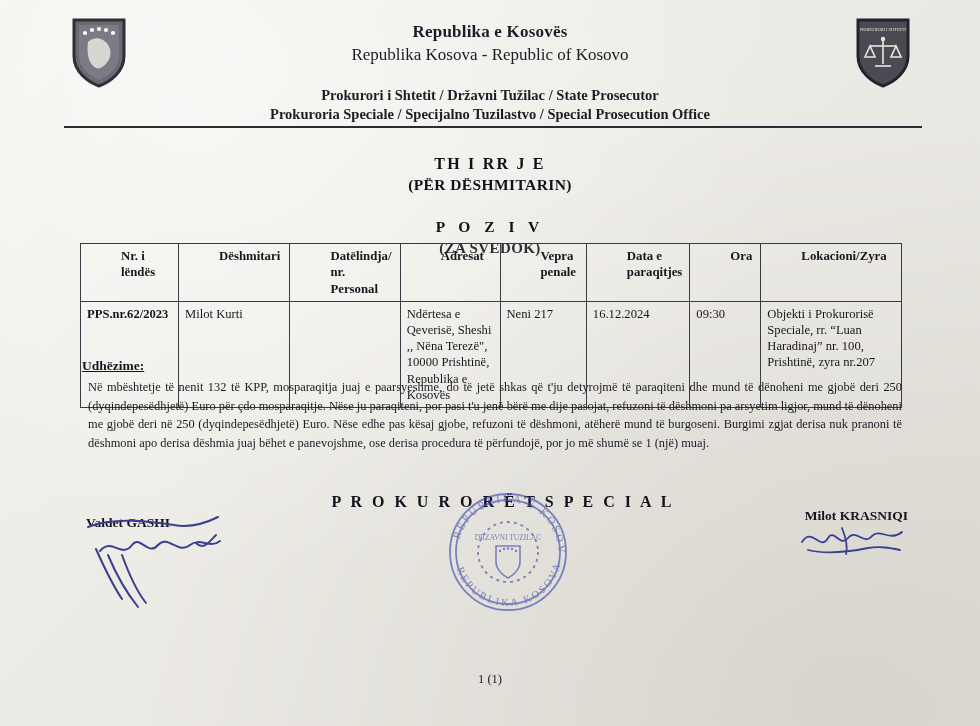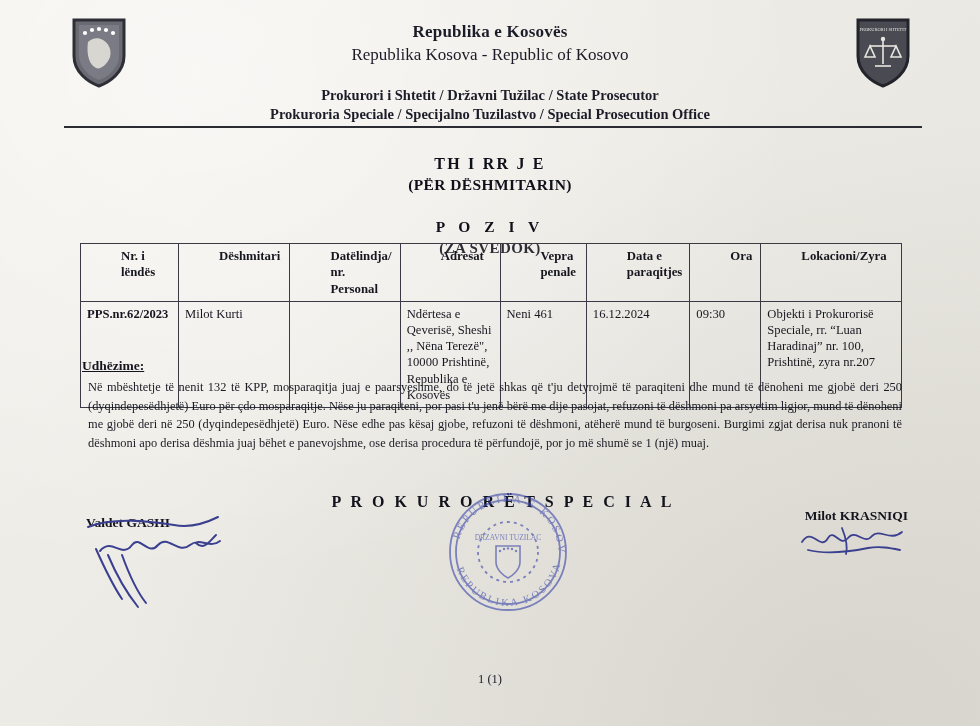--- a/index.html
+++ b/index.html
@@ -292,21 +292,21 @@
         <th class="c7">Ora</th>
         <th class="c8">Lokacioni/Zyra</th>
       </tr>
     </thead>
     <tbody>
       <tr>
         <td class="cell-num">PPS.nr.62/2023</td>
         <td>Milot Kurti</td>
         <td></td>
         <td>Ndërtesa e Qeverisë, Sheshi ,, Nëna Terezë", 10000 Prishtinë, Republika e Kosovës</td>
-        <td class="center">Neni 461</td>
+        <td class="center">Neni 217</td>
         <td class="center">16.12.2024</td>
         <td class="center">09:30</td>
         <td>Objekti i Prokurorisë Speciale, rr. “Luan Haradinaj” nr. 100, Prishtinë, zyra nr.207</td>
       </tr>
     </tbody>
   </table>
 
   <div class="instr-title">Udhëzime:</div>
   <div class="instr-body">
     <p>Në mbështetje të nenit 132 të KPP, mosparaqitja juaj e paarsyeshme, do të jetë shkas që t'ju detyrojmë të paraqiteni dhe mund të dënoheni me gjobë deri 250 (dyqindepesëdhjetë) Euro për çdo mosparaqitje. Nëse ju paraqiteni, por pasi t'u jenë bërë me dije pasojat, refuzoni të dëshmoni pa arsyetim ligjor, mund të dënoheni me gjobë deri në 250 (dyqindepesëdhjetë) Euro. Nëse edhe pas kësaj gjobe, refuzoni të dëshmoni, atëherë mund të burgoseni. Burgimi zgjat derisa nuk pranoni të dëshmoni apo derisa dëshmia juaj bëhet e panevojshme, ose derisa procedura të përfundojë, por jo më shumë se 1 (një) muaj.</p>

